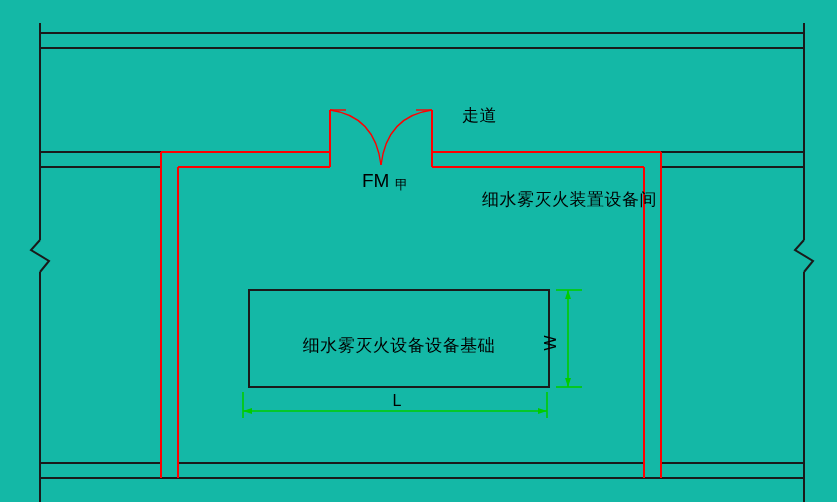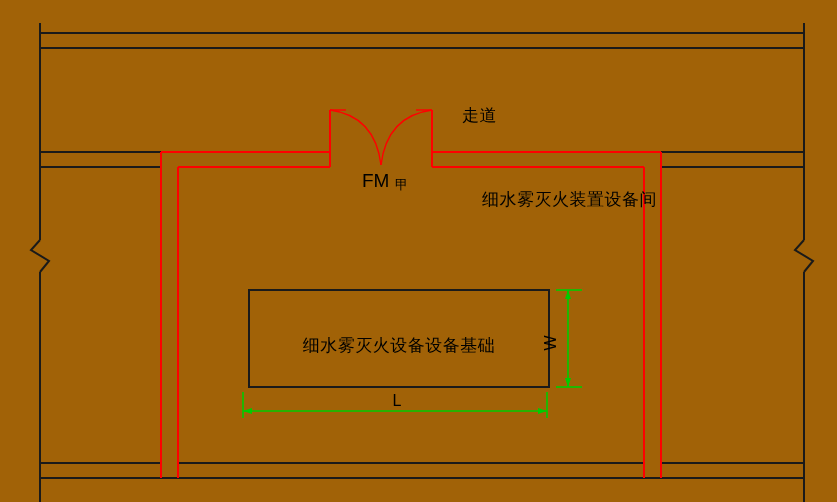--- a/index.html
+++ b/index.html
@@ -7,21 +7,21 @@
     padding: 0;
     background: #ffffff;
   }
   body {
     font-family: "Liberation Sans", sans-serif;
   }
   #drawing-canvas {
     position: relative;
     width: 837px;
     height: 502px;
-    background: #a16207;
+    background: #14b8a6;
     overflow: hidden;
   }
   #drawing-canvas svg {
     display: block;
   }
   .cad-text {
     font-family: "Liberation Sans", sans-serif;
     fill: #000000;
     dominant-baseline: alphabetic;
   }

